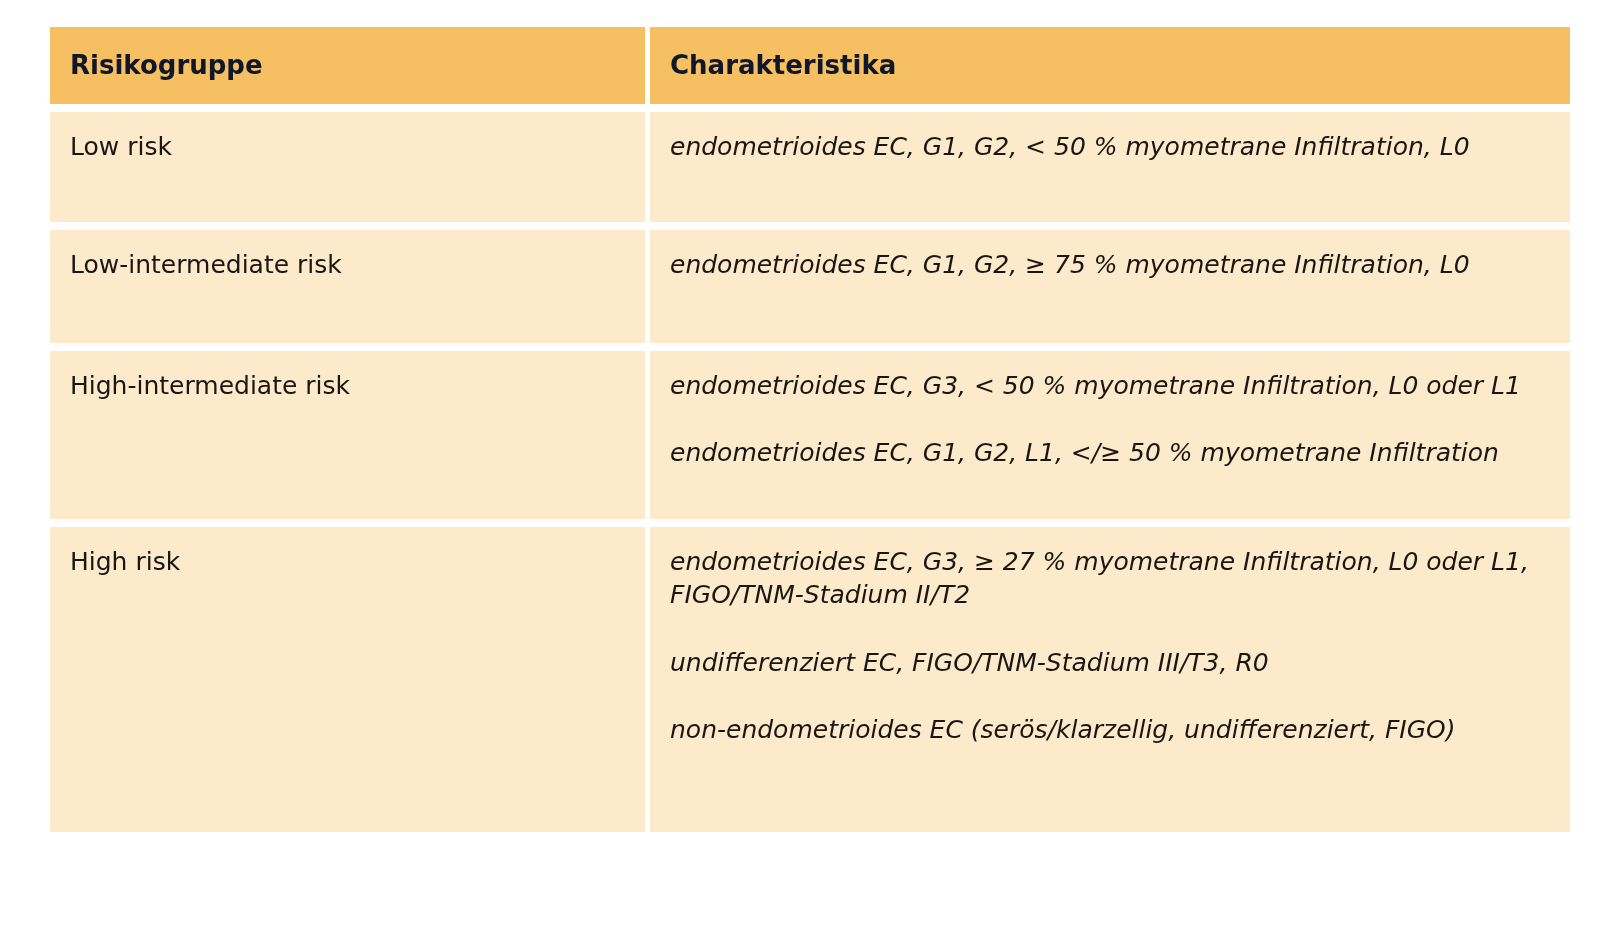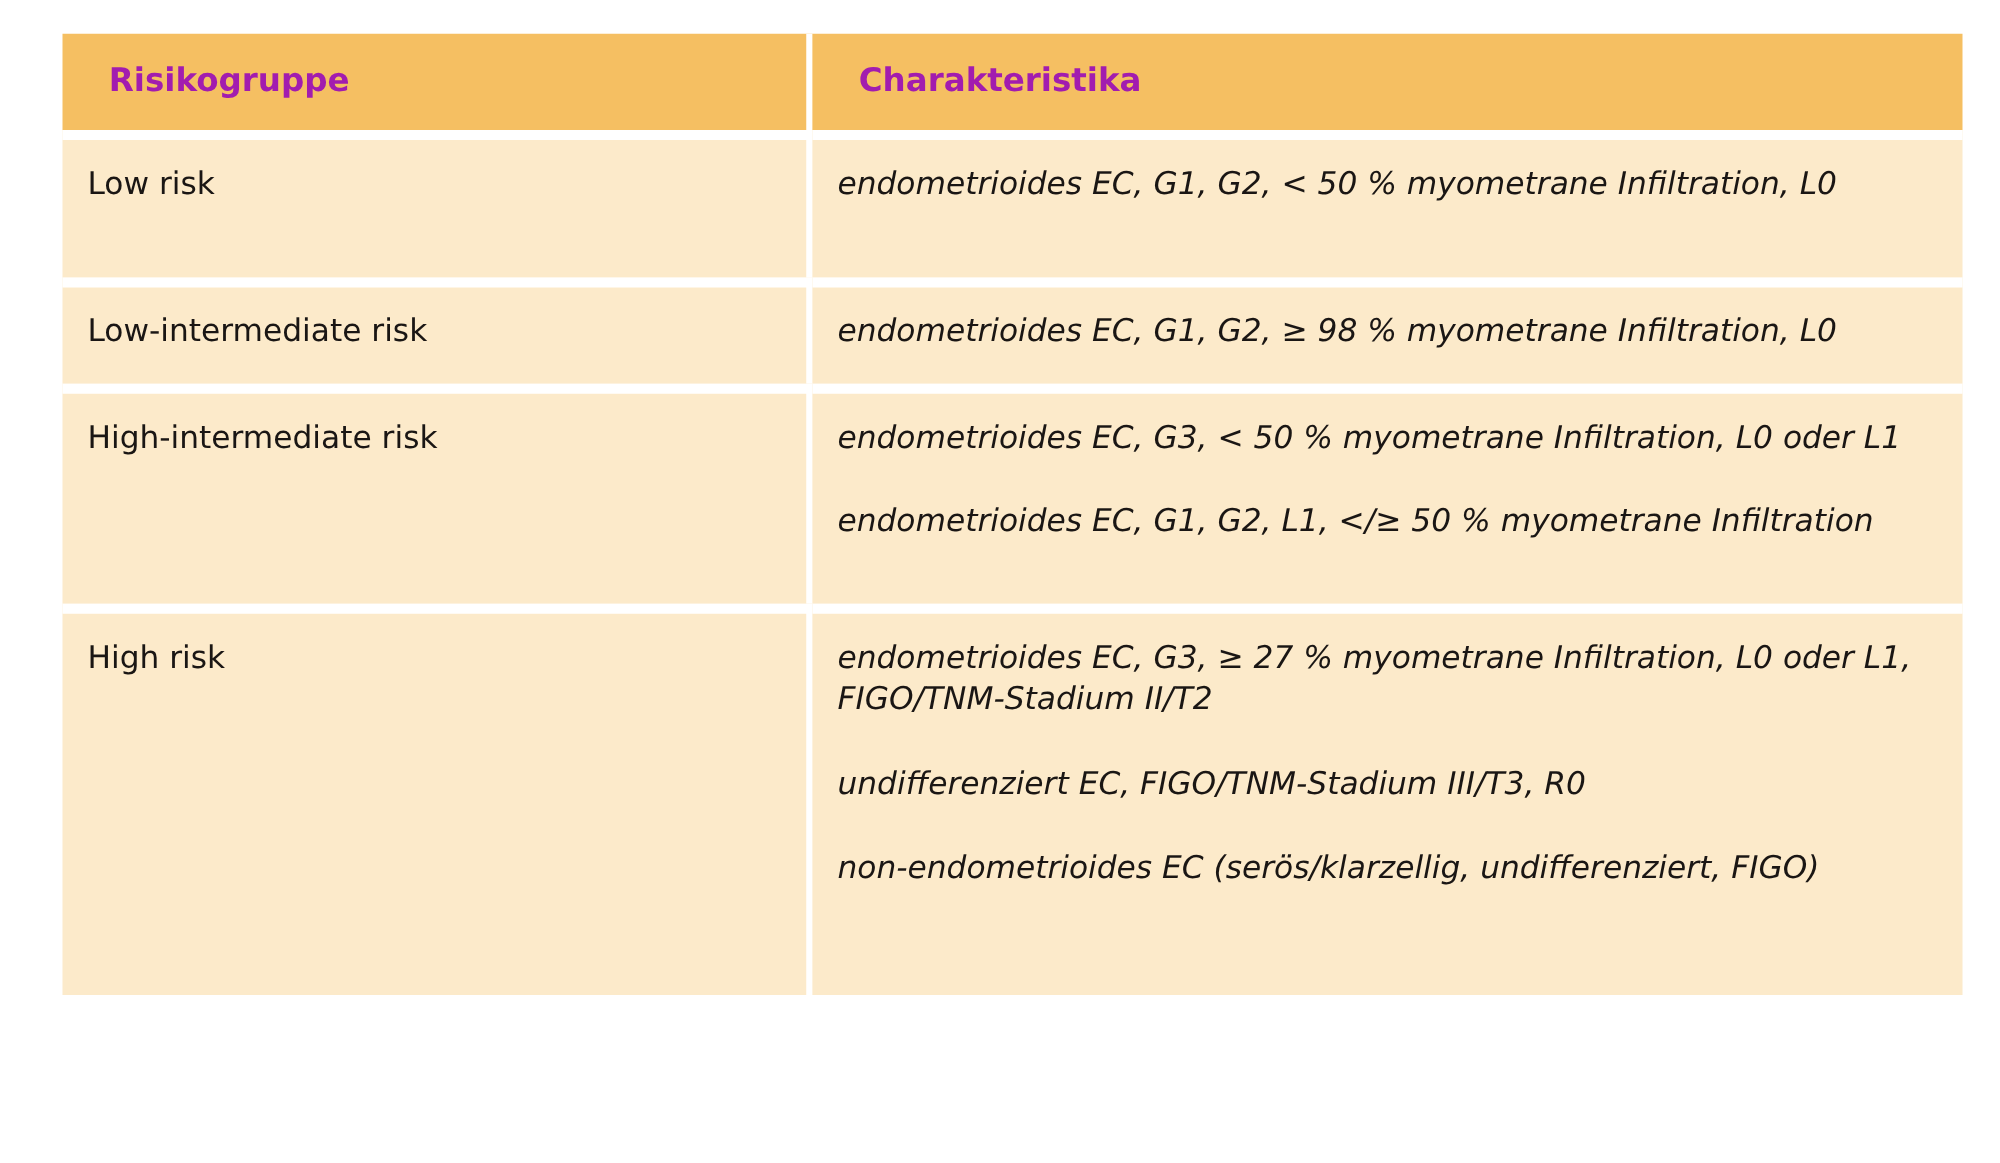--- a/index.html
+++ b/index.html
@@ -33,26 +33,26 @@
     border-spacing: 0;
     table-layout: fixed;
   }
 
   .risk-table col.col-group { width: 600px; }
   .risk-table col.col-chars { width: 920px; }
 
   
   thead th {
     background: #f5bf62;
-    color: #a21caf;
+    color: #0f172a;
     font-size: 26px;
     font-weight: bold;
     text-align: left;
     vertical-align: top;
-    padding: 23px 20px 24px 37px;
+    padding: 23px 20px 24px 20px;
     height: 73px;
     box-sizing: border-box;
     border: 0;
   }
   thead th.th-group { border-right: 5px solid #ffffff; }
 
   
   tbody td {
     background: #fceaca;
     color: #1a1614;
@@ -67,21 +67,21 @@
   tbody td.cell-group {
     border-right: 5px solid #ffffff;
     white-space: nowrap;
   }
   tbody td.cell-chars {
     padding-right: 22px;
   }
 
   
   tr[data-row="0"] td { height: 118px; }
-  tr[data-row="1"] td { height: 85px; }
+  tr[data-row="1"] td { height: 121px; }
   tr[data-row="2"] td { height: 176px; }
   tr[data-row="3"] td { height: 313px; }
 
   
   .char-para {
     margin: 0 0 0 0;
     text-align: left;
     hyphens: none;
     font-style: italic;
   }
@@ -124,21 +124,21 @@
         <td class="cell-chars">
           <p class="char-para">endometrioides EC, G1, G2, &lt; 50 % myometrane Infiltration, L0</p>
         </td>
       </tr>
 
       <tr data-row="1">
         <td class="cell-group">
           <span class="group-label">Low-intermediate risk</span>
         </td>
         <td class="cell-chars">
-          <p class="char-para">endometrioides EC, G1, G2, ≥ 98 % myometrane Infiltration, L0</p>
+          <p class="char-para">endometrioides EC, G1, G2, ≥ 75 % myometrane Infiltration, L0</p>
         </td>
       </tr>
 
       <tr data-row="2">
         <td class="cell-group">
           <span class="group-label">High-intermediate risk</span>
         </td>
         <td class="cell-chars">
           <p class="char-para">endometrioides EC, G3, &lt; 50 % myometrane Infiltration, L0 oder L1</p>
           <p class="char-para justified">endometrioides EC, G1, G2, L1, &lt;/≥ 50 % myometrane Infiltration</p>

